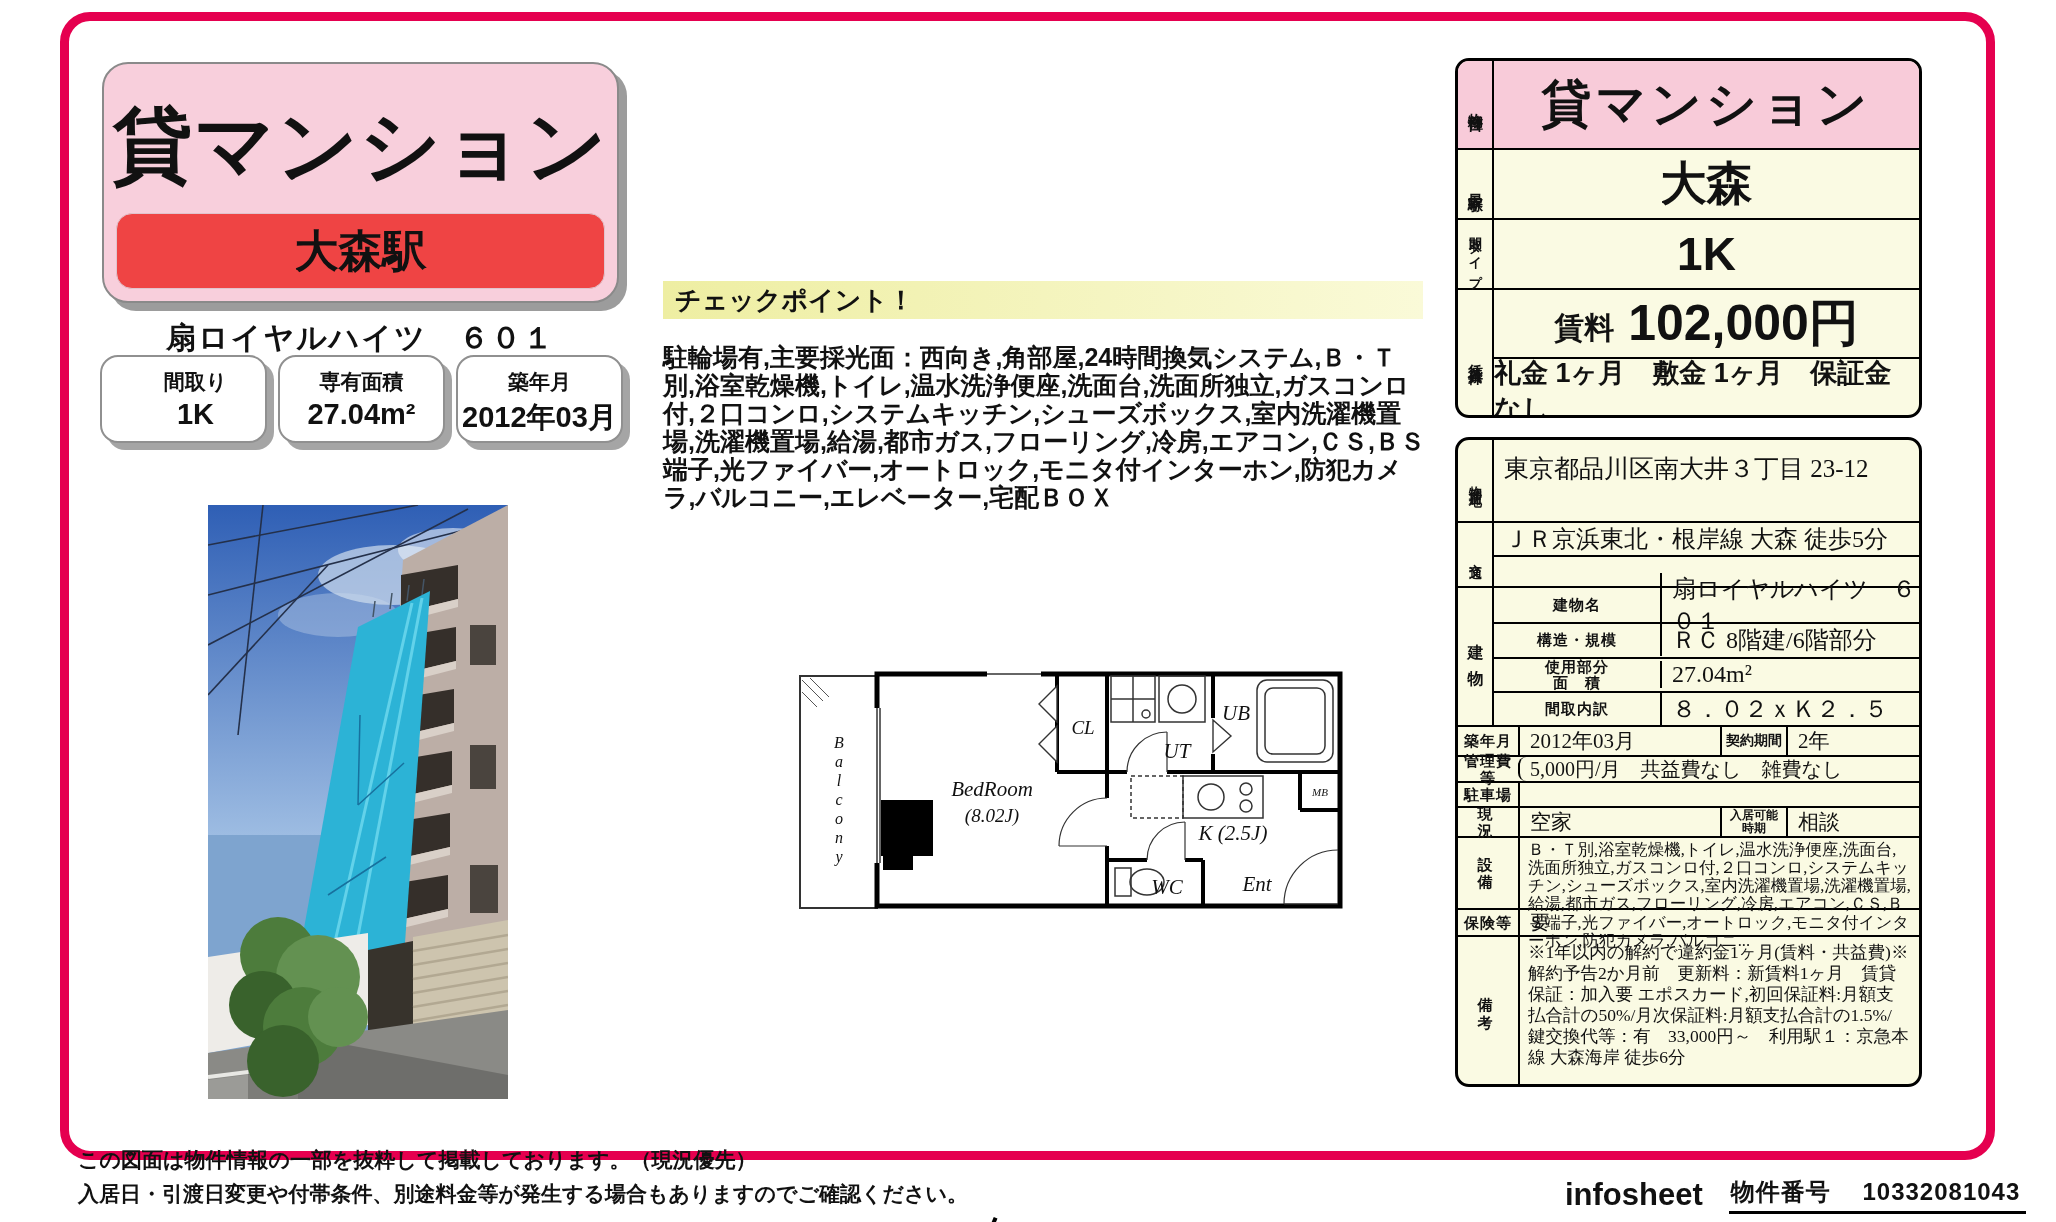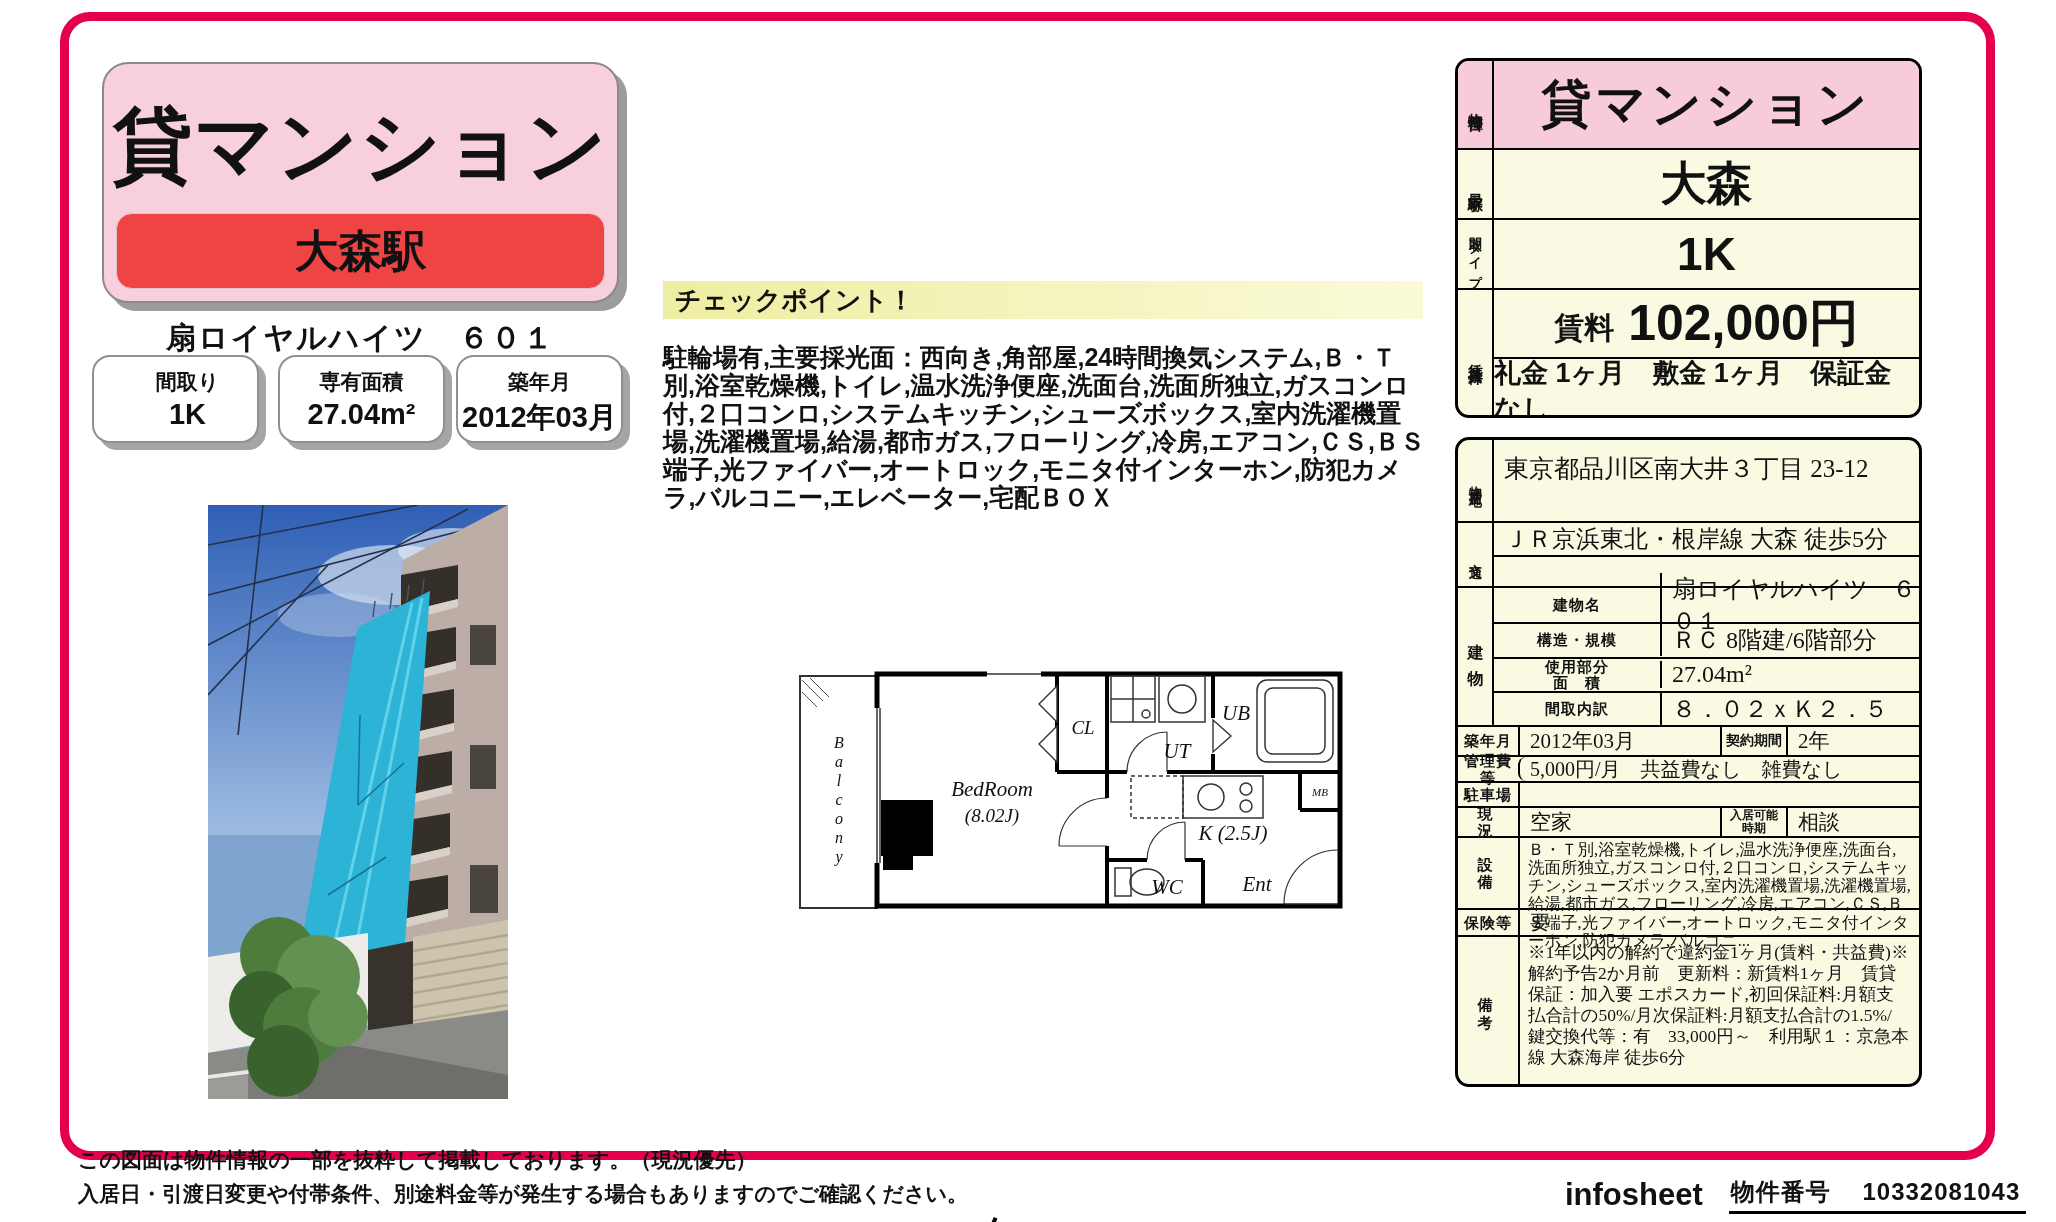--- a/index.html
+++ b/index.html
@@ -23,21 +23,21 @@
                  font-size:44px; font-weight:bold; }
   .bldg-line { position:absolute; left:102px; top:318px; width:517px; text-align:center;
                font-size:30px; font-weight:bold; letter-spacing:2px; }
 
   
   .sbox { position:absolute; top:355px; width:167px; height:88px; background:#fff;
           border:2px solid #909090; border-radius:18px; box-shadow:7px 7px 0 #a5a5a5;
           text-align:center; }
   .sbox .lb { font-size:21px; font-weight:bold; margin-top:11px; }
   .sbox .vl { font-size:29px; font-weight:bold; margin-top:2px; }
-  .sbox.b1 { left:92px;padding-left:24px; } .sbox.b2 { left:278px; } .sbox.b3 { left:456px; }
+  .sbox.b1 { left:100px;padding-left:24px; } .sbox.b2 { left:278px; } .sbox.b3 { left:456px; }
 
   
   .cp-band { position:absolute; left:663px; top:281px; width:760px; height:38px;
              background:linear-gradient(90deg,#eeeea2,#fafad8);
              font-size:26px; font-weight:bold; line-height:38px; padding-left:12px; }
   .cp-body { position:absolute; left:663px; top:330px; width:764px;
              font-size:25px; font-weight:700; line-height:28px; word-break:break-all;margin-top:13px; }
 
   
   .photo { position:absolute; left:208px; top:505px; width:300px; height:594px; background:#7ea4cf; }

